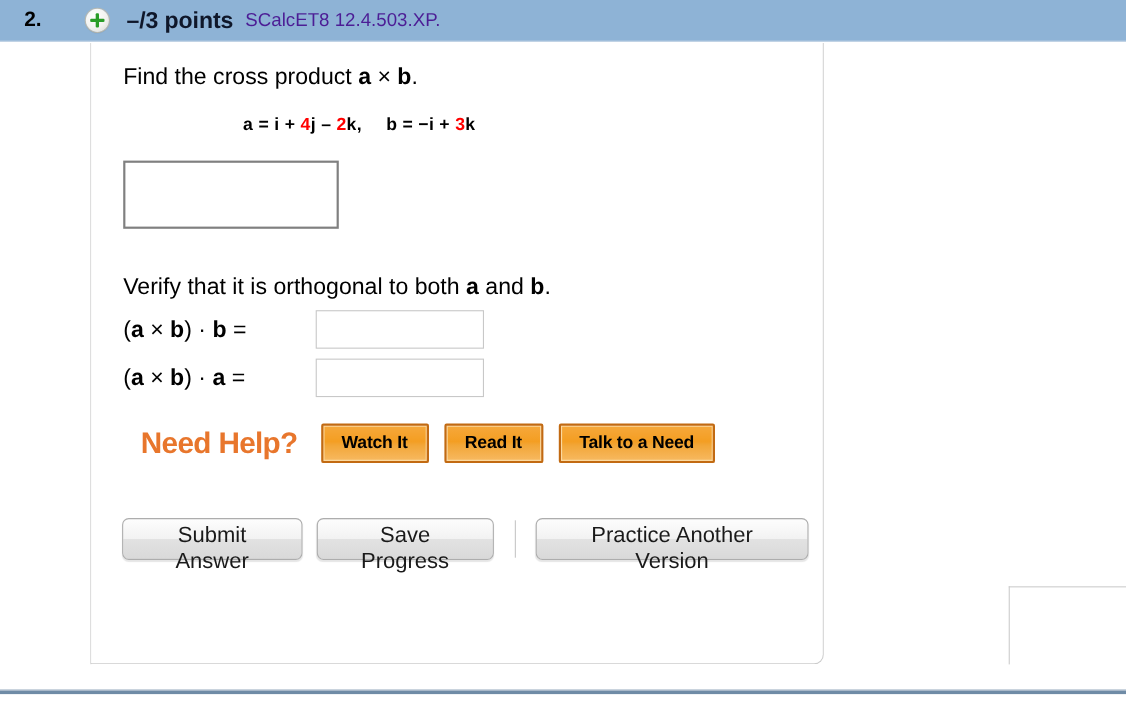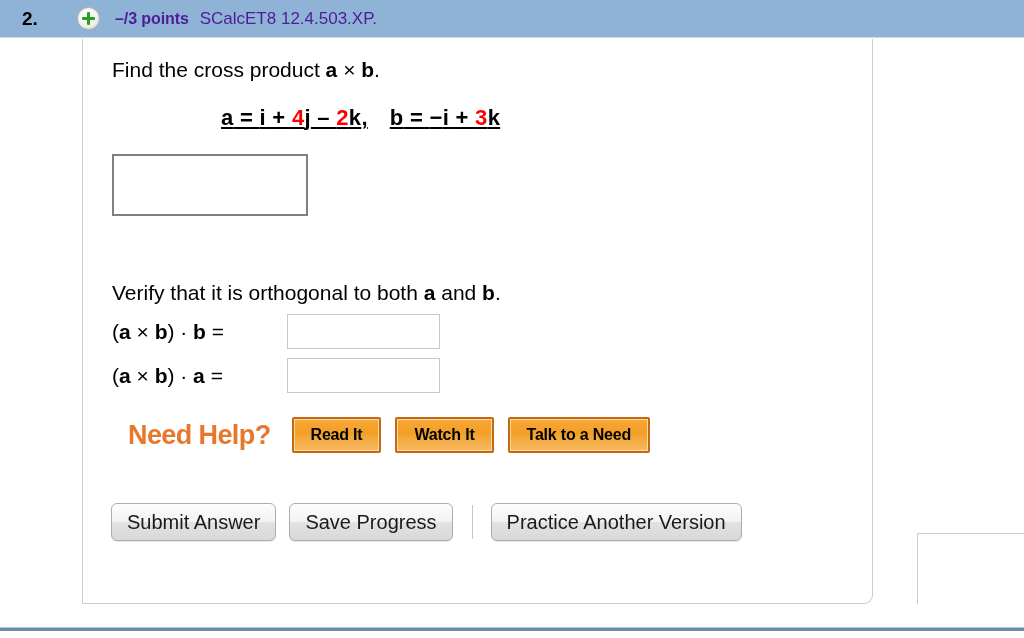--- a/index.html
+++ b/index.html
@@ -61,23 +61,23 @@
     margin-left: -1.75px;
   }
   .plus-icon::after {
     top: 50%;
     left: 4px;
     height: 3.5px;
     width: 13px;
     margin-top: -1.75px;
   }
   .points {
-    font-size: 16px;
-    font-weight: bold;
-    color: #4c1d95;
+    font-size: 21px;
+    font-weight: bold;
+    color: #0f172a;
     margin-left: 16px;
     letter-spacing: -0.1px;
     text-align: center;
   }
   .qcode {
     font-size: 17px;
     color: #4c1d95;
     margin-left: 11px;
   }
 
@@ -87,21 +87,21 @@
     left: 0;
     top: 39px;
     width: 82px;
     height: 565px;
     background: #fff;
   }
   .main-panel {
     position: absolute;
     left: 82px;
     top: 39px;
-    width: 791px;
+    width: 667px;
     height: 565px;
     background: #fff;
     border: 1px solid #cccccc;
     border-top: none;
     border-bottom-right-radius: 9px;
     box-sizing: border-box;
   }
   .side-panel {
     position: absolute;
     left: 917px;
@@ -134,45 +134,44 @@
   .prompt {
     font-size: 21px;
     color: #000;
     margin-top: 18px;
     line-height: 1.2;
     white-space: nowrap;
   }
   .prompt b { font-weight: bold; }
 
   .vector-line {
-    font-size: 22px;
+    font-size: 16px;
     font-weight: bold;
     color: #000;
     margin-top: 23px;
     margin-left: 109px;
     white-space: nowrap;
     letter-spacing: 0.3px;
-    text-decoration: underline;
   }
   .red { color: #ff0000; }
   .spacer-comma { display: inline-block; width: 22px; }
 
   .answer-box {
     margin-top: 23px;
     width: 196px;
     height: 62px;
     border: 2px solid #808080;
     background: #fff;
     box-sizing: border-box;
   }
 
   .verify {
     font-size: 21px;
     color: #000;
-    margin-top: 65px;
+    margin-top: 41px;
     white-space: nowrap;
   }
 
   .dot-row {
     display: flex;
     align-items: center;
     margin-top: 9px;
     white-space: nowrap;
   }
   .dot-label {
@@ -281,22 +280,22 @@
       <input class="dot-input" type="text" placeholder="" style="">
     </div>
 
     <div class="dot-row">
       <span class="dot-label"><span>(</span><b>a</b><span> × </span><b>b</b><span>) · </span><b>a</b><span>  =</span></span>
       <input class="dot-input" type="text" placeholder="" style="">
     </div>
 
     <div class="help-row">
       <span class="need-help">Need Help?</span>
+      <button class="help-btn">Watch It</button>
       <button class="help-btn">Read It</button>
-      <button class="help-btn">Watch It</button>
       <button class="help-btn">Talk to a Need</button>
     </div>
 
     <div class="bottom-row">
       <button class="gray-btn">Submit Answer</button>
       <button class="gray-btn">Save Progress</button>
       <span class="vdivider"></span>
       <button class="gray-btn">Practice Another Version</button>
     </div>
 

